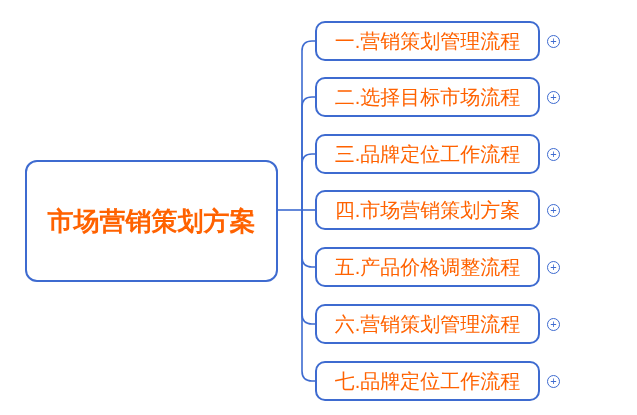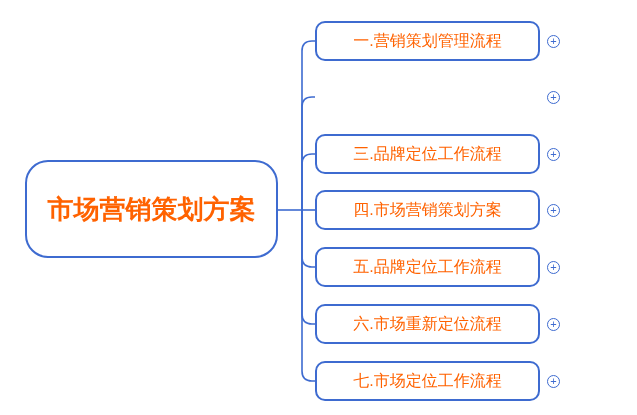--- a/index.html
+++ b/index.html
@@ -21,31 +21,31 @@
     border: 2px solid #3e6bd0;
     background: #ffffff;
     color: #ff6200;
     display: flex;
     align-items: center;
     justify-content: center;
     text-align: center;
   }
   .root-node {
     left: 25px; top: 160px;
-    width: 253px; height: 98px;
-    border-radius: 23px;
+    width: 253px; height: 122px;
+    border-radius: 12px;
     font-size: 26px;
     font-weight: bold;
     line-height: 33px;
   }
   .branch-node {
     left: 315px;
     width: 225px; height: 40px;
     border-radius: 10px;
-    font-size: 16px;
+    font-size: 20px;
     font-weight: normal;
     white-space: nowrap;
   }
   .branch-0 { top: 21px; }
   .branch-1 { top: 77px; }
   .branch-2 { top: 134px; }
   .branch-3 { top: 190px; }
   .branch-4 { top: 247px; }
   .branch-5 { top: 304px; }
   .branch-6 { top: 361px; }
@@ -96,34 +96,37 @@
 
   <div class="node root-node">
     <div>
       <div>市场营销策划方案</div>
     </div>
   </div>
 
   <div class="node branch-node branch-0">
     <span>一.营销策划管理流程</span>
   </div>
+  <div class="node branch-node branch-1">
+    <span>二.选择目标市场流程</span>
+  </div>
   <div class="node branch-node branch-2">
     <span>三.品牌定位工作流程</span>
   </div>
   <div class="node branch-node branch-3">
     <span>四.市场营销策划方案</span>
   </div>
   <div class="node branch-node branch-4">
-    <span>五.品牌定位工作流程</span>
+    <span>五.产品价格调整流程</span>
   </div>
   <div class="node branch-node branch-5">
-    <span>六.市场重新定位流程</span>
+    <span>六.营销策划管理流程</span>
   </div>
   <div class="node branch-node branch-6">
-    <span>七.市场定位工作流程</span>
+    <span>七.品牌定位工作流程</span>
   </div>
 
   <span class="expand-icon exp-0">+</span>
   <span class="expand-icon exp-1">+</span>
   <span class="expand-icon exp-2">+</span>
   <span class="expand-icon exp-3">+</span>
   <span class="expand-icon exp-4">+</span>
   <span class="expand-icon exp-5">+</span>
   <span class="expand-icon exp-6">+</span>
 

